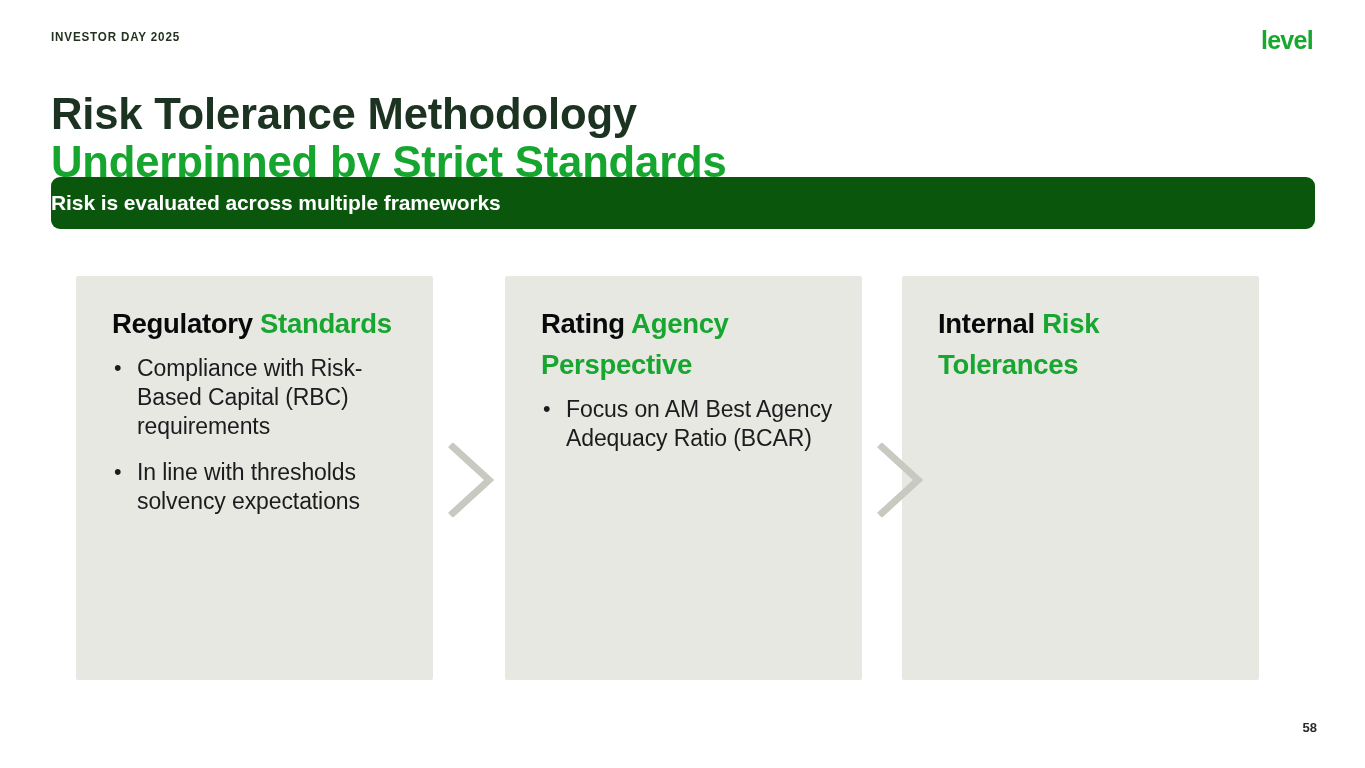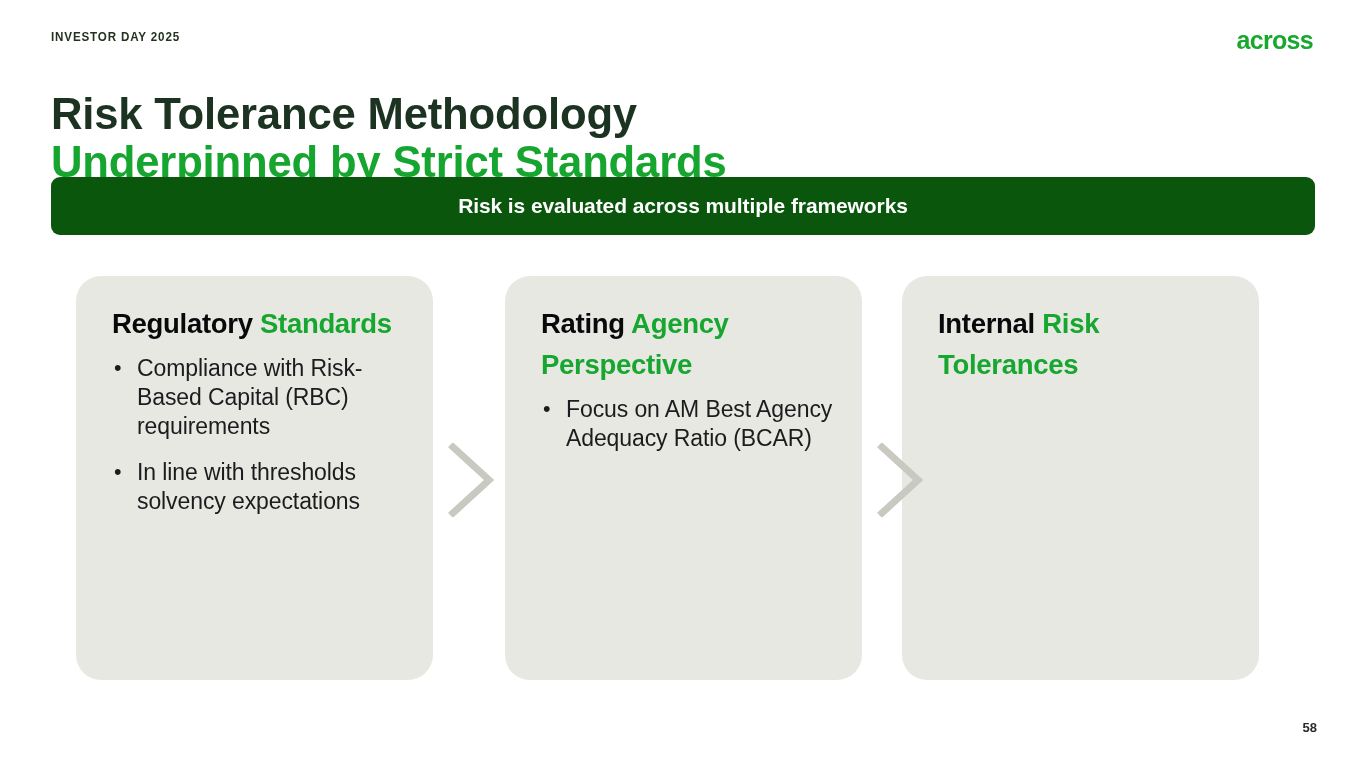--- a/index.html
+++ b/index.html
@@ -59,47 +59,46 @@
   }
   .title .line1 { color: #1b3320; display: block; }
   .title .line2 { color: #16a630; display: block; }
 
   
   .banner {
     position: absolute;
     left: 51px;
     top: 177px;
     width: 1264px;
-    height: 58px;
+    height: 52px;
     background: #0a560c;
     border-radius: 9px;
     display: flex;
     align-items: center;
-    justify-content: center;
   }
   .banner-text {
     color: #ffffff;
     font-size: 21px;
     font-weight: bold;
     letter-spacing: -0.1px;
   }
 
   
   .cards {
     position: absolute;
     left: 0;
     top: 276px;
   }
   .card {
     position: absolute;
     top: 0;
     width: 357px;
     height: 404px;
     background: #e8e8e3;
-    border-radius: 25px;
+    border-radius: 2px;
     box-sizing: border-box;
     padding: 27px 26px 0 36px;
   }
   .card.c1 { left: 76px; }
   .card.c2 { left: 505px; }
   .card.c3 { left: 902px; }
 
   .card-title {
     font-size: 27.5px;
     font-weight: bold;
@@ -154,21 +153,21 @@
     font-size: 13px;
     font-weight: bold;
     color: #2a2a2a;
   }
 </style>
 </head>
 <body>
 
 <div class="eyebrow">INVESTOR DAY 2025</div>
 
-<div class="logo">across</div>
+<div class="logo">level</div>
 
 <h1 class="title">
   <span class="line1">Risk Tolerance Methodology</span>
   <span class="line2">Underpinned by Strict Standards</span>
 </h1>
 
 <div class="banner">
   <span class="banner-text">Risk is evaluated across multiple frameworks</span>
 </div>
 

